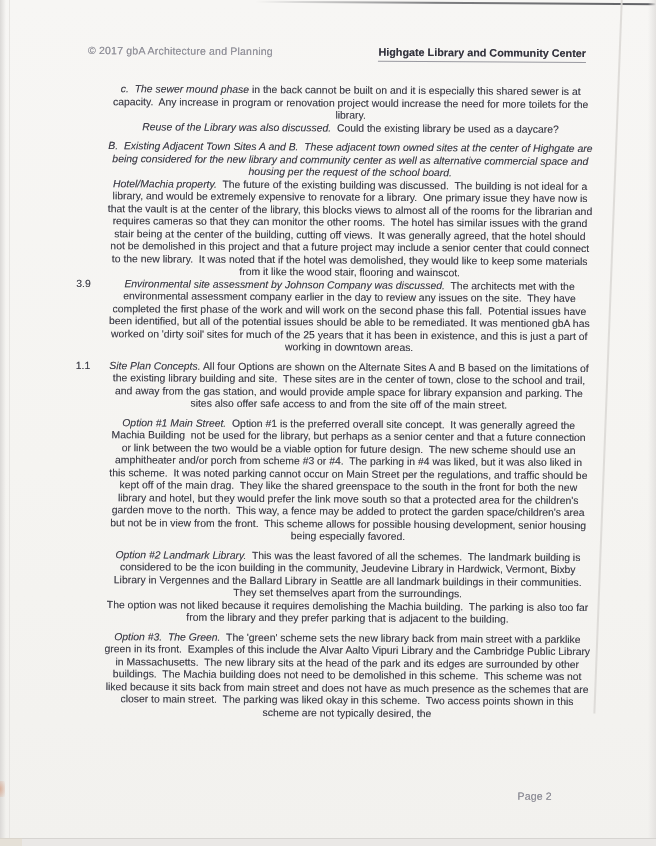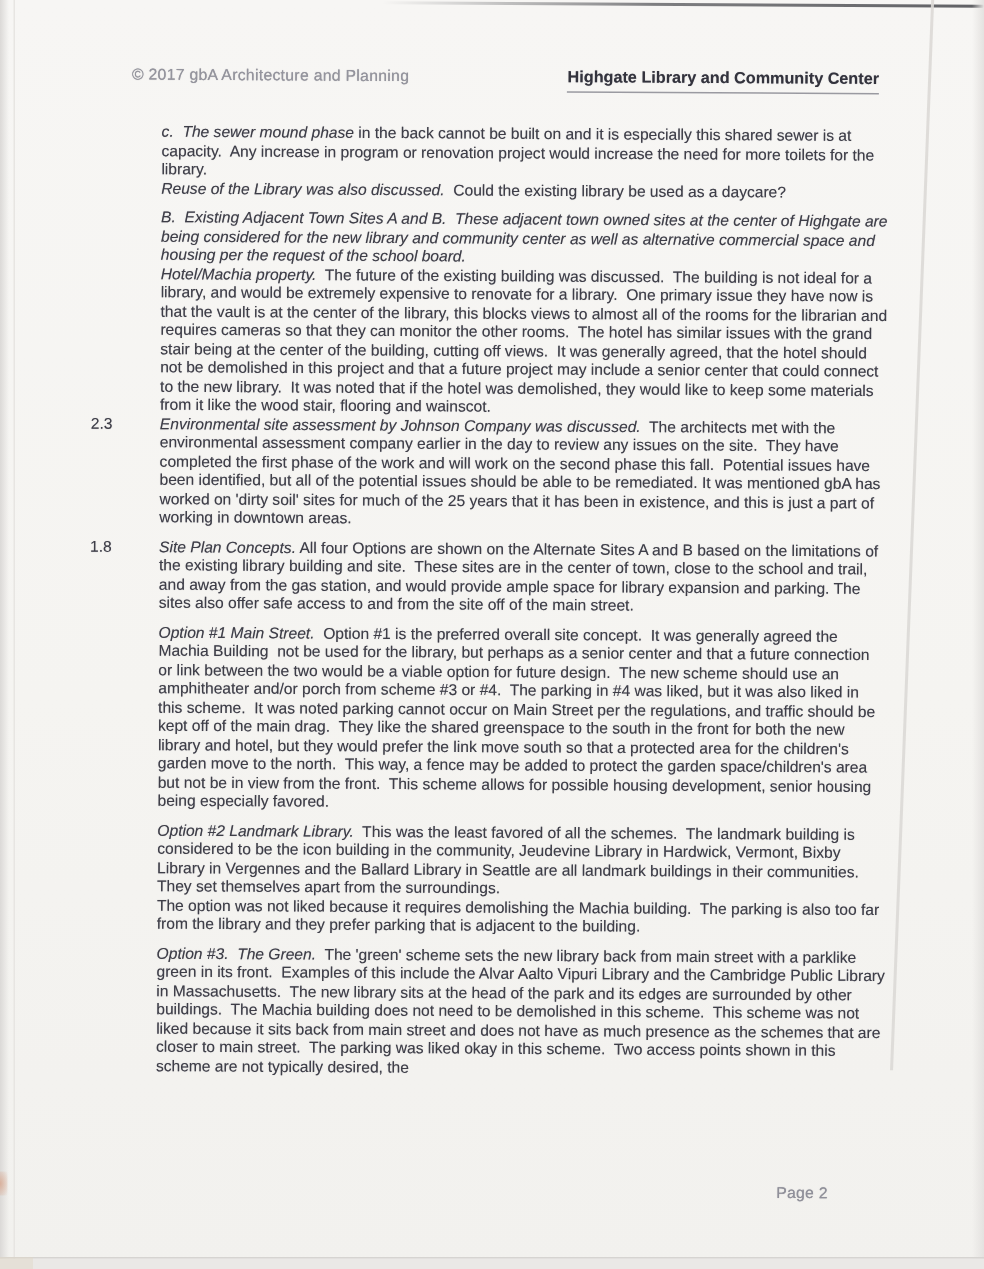--- a/index.html
+++ b/index.html
@@ -1,20 +1,21 @@
 <!DOCTYPE html>
 <html><head>
 <meta charset="utf-8">
 <style>
   html,body { margin:0; padding:0; }
   body { background:#e7e6e4; font-family:"Liberation Sans", sans-serif; }
 
   .page {
     position:relative; width:656px; height:846px; overflow:hidden;
     background:linear-gradient(180deg,#f7f6f4 0%, #f5f4f1 55%, #f2f1ee 100%);
+    text-align:center;
   }
 
   
   .edge-top-line {
     position:absolute; top:2px; left:255px; width:401px; height:2px;
     transform:rotate(0.35deg); border-radius:1px;
     background:linear-gradient(to right, rgba(85,86,90,0), rgba(85,86,90,0.75) 45%, rgba(70,71,76,0.85));
   }
   .edge-left-strip {
     position:absolute; top:0; left:0; width:6px; height:100%;
@@ -113,26 +114,26 @@
     <div class="num"></div>
     <div class="txt"><span class="lead">B.  Existing Adjacent Town Sites A and B.  These adjacent town owned sites at the center of Highgate are being considered for the new library and community center as well as alternative commercial space and housing per the request of the school board.</span><span class="rest"></span></div>
   </div>
 
   <div class="block">
     <div class="num"></div>
     <div class="txt"><span class="lead">Hotel/Machia property.</span><span class="rest">  The future of the existing building was discussed.  The building is not ideal for a library, and would be extremely expensive to renovate for a library.  One primary issue they have now is that the vault is at the center of the library, this blocks views to almost all of the rooms for the librarian and requires cameras so that they can monitor the other rooms.  The hotel has similar issues with the grand stair being at the center of the building, cutting off views.  It was generally agreed, that the hotel should not be demolished in this project and that a future project may include a senior center that could connect to the new library.  It was noted that if the hotel was demolished, they would like to keep some materials from it like the wood stair, flooring and wainscot.</span></div>
   </div>
 
   <div class="block">
-    <div class="num">2.3</div>
+    <div class="num">3.9</div>
     <div class="txt"><span class="lead">Environmental site assessment by Johnson Company was discussed.</span><span class="rest">  The architects met with the environmental assessment company earlier in the day to review any issues on the site.  They have completed the first phase of the work and will work on the second phase this fall.  Potential issues have been identified, but all of the potential issues should be able to be remediated. It was mentioned gbA has worked on 'dirty soil' sites for much of the 25 years that it has been in existence, and this is just a part of working in downtown areas.</span></div>
   </div>
 
   <div class="block spaced">
-    <div class="num">1.8</div>
+    <div class="num">1.1</div>
     <div class="txt"><span class="lead">Site Plan Concepts.</span><span class="rest"> All four Options are shown on the Alternate Sites A and B based on the limitations of the existing library building and site.  These sites are in the center of town, close to the school and trail, and away from the gas station, and would provide ample space for library expansion and parking. The sites also offer safe access to and from the site off of the main street.</span></div>
   </div>
 
   <div class="block spaced">
     <div class="num"></div>
     <div class="txt"><span class="lead">Option #1 Main Street.</span><span class="rest">  Option #1 is the preferred overall site concept.  It was generally agreed the Machia Building  not be used for the library, but perhaps as a senior center and that a future connection or link between the two would be a viable option for future design.  The new scheme should use an amphitheater and/or porch from scheme #3 or #4.  The parking in #4 was liked, but it was also liked in this scheme.  It was noted parking cannot occur on Main Street per the regulations, and traffic should be kept off of the main drag.  They like the shared greenspace to the south in the front for both the new library and hotel, but they would prefer the link move south so that a protected area for the children's garden move to the north.  This way, a fence may be added to protect the garden space/children's area but not be in view from the front.  This scheme allows for possible housing development, senior housing being especially favored.</span></div>
   </div>
 
   <div class="block spaced">
     <div class="num"></div>

